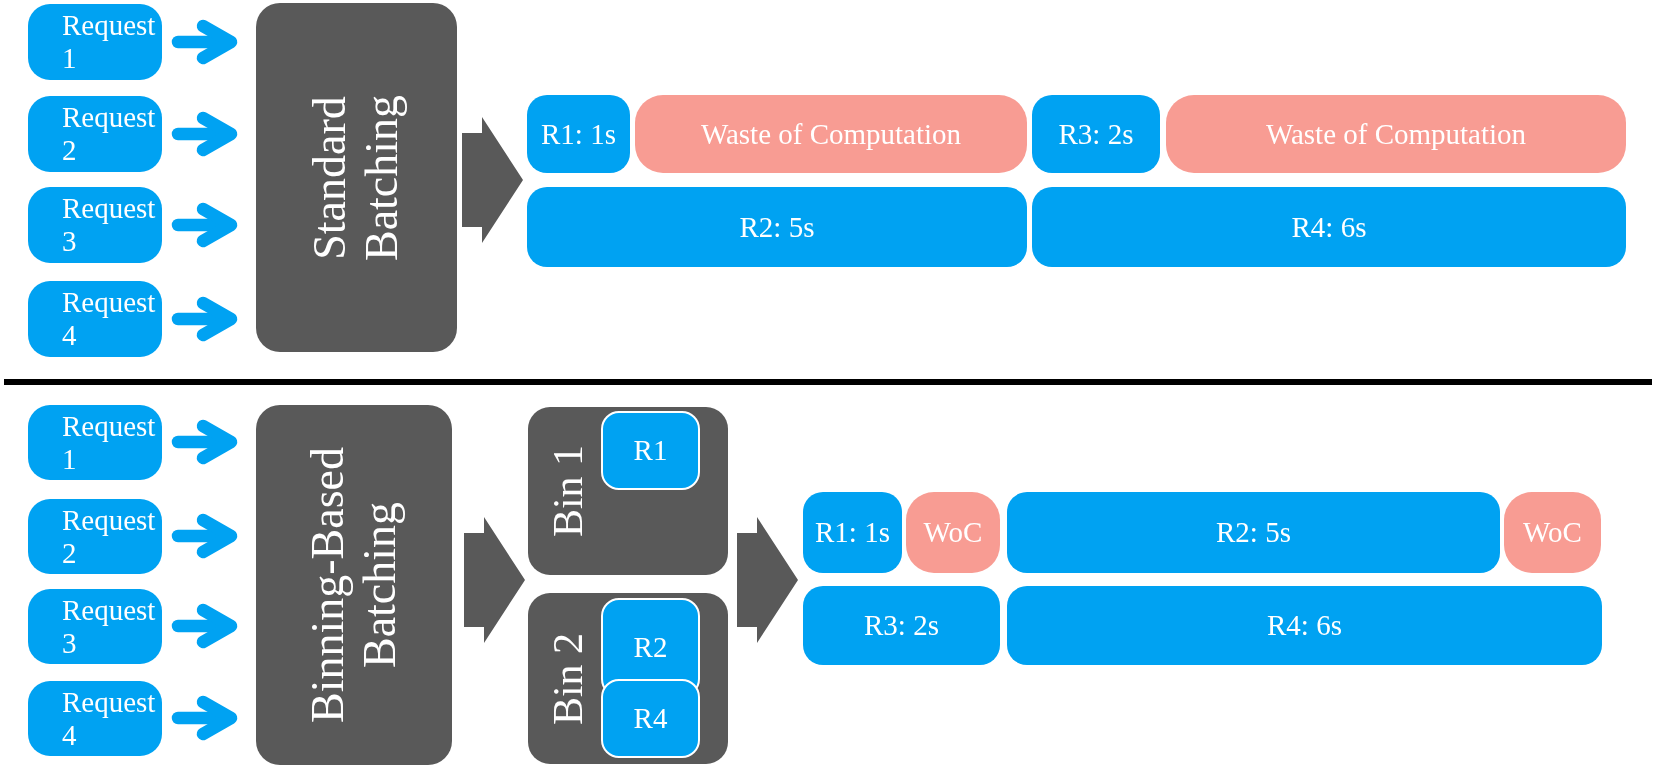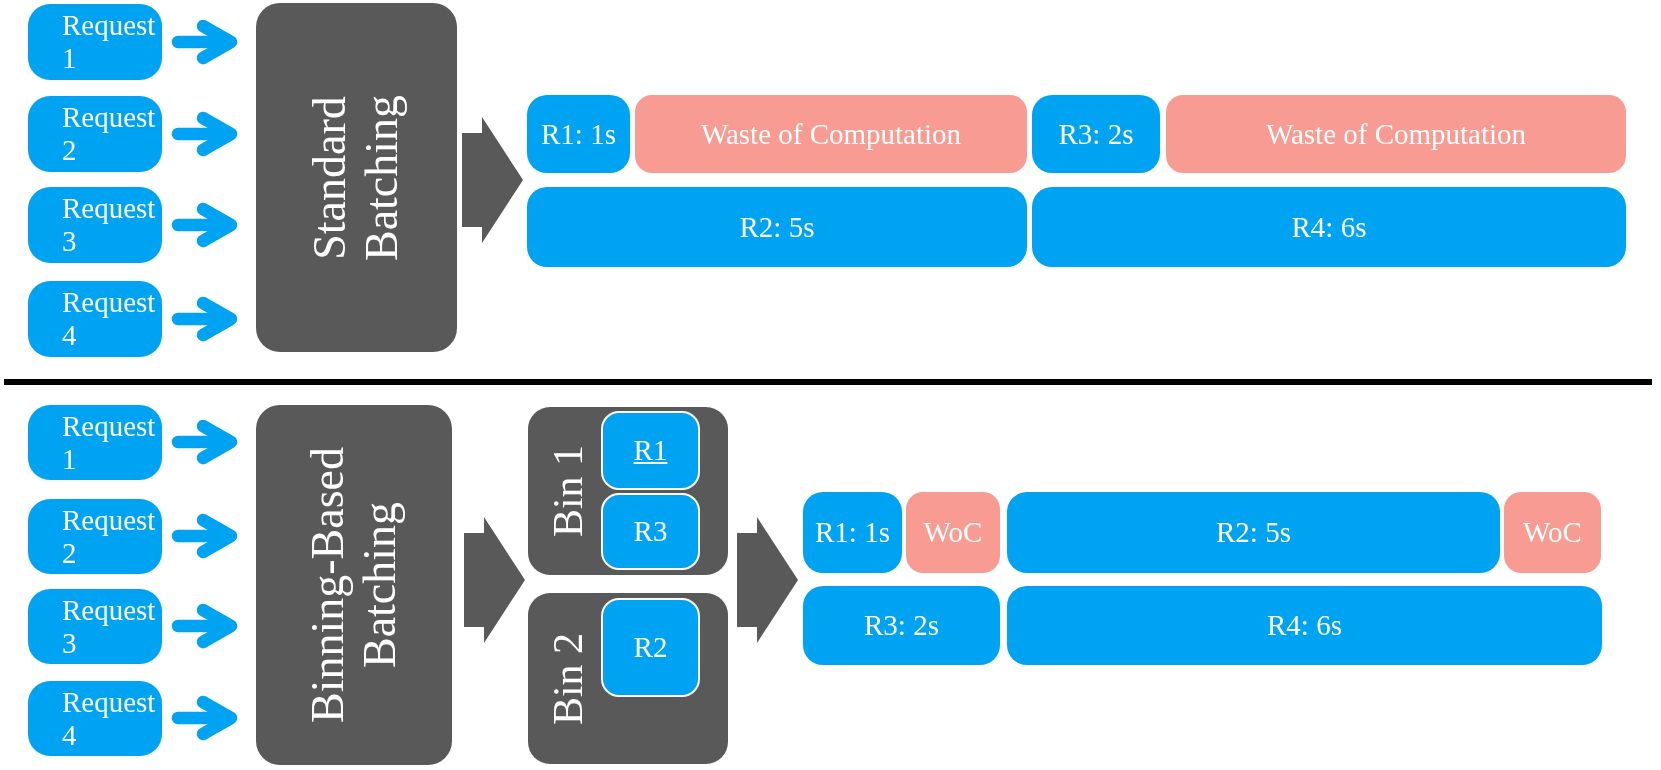--- a/index.html
+++ b/index.html
@@ -18,21 +18,21 @@
   .abs{position:absolute;}
   .request{
     background:var(--blue);border-radius:22px;color:var(--text);
     display:flex;align-items:center;justify-content:center;font-size:29px;padding-left:34px;
   }
   .task{
     background:var(--blue);border-radius:20px;color:var(--text);
     display:flex;align-items:center;justify-content:center;font-size:29px;
   }
   .waste{
-    background:var(--salmon);border-radius:17px;color:var(--text);
+    background:var(--salmon);border-radius:28px;color:var(--text);
     display:flex;align-items:center;justify-content:center;font-size:29px;
   }
   .grayblock{
     background:var(--gray);border-radius:24px;
     display:flex;align-items:center;justify-content:center;
   }
   .rot{
     transform:rotate(-90deg);color:var(--text);text-align:center;white-space:nowrap;
   }
   .proc-label{font-size:46px;line-height:52px;}
@@ -141,34 +141,34 @@
     <div class="rot proc-label">
       <div>Binning-Based</div>
       <div>Batching</div>
     </div>
   </div>
 
   <div class="abs bin" style="left:528px;top:407px;width:200px;height:168px;">
     <div class="bin-labelzone">
       <div class="rot bin-label">Bin 1</div>
     </div>
-    <div class="bin-item" style="left:73px;top:4px;width:99px;height:79px;text-decoration:underline;">
+    <div class="bin-item" style="left:73px;top:4px;width:99px;height:79px;">
       <span>R1</span>
-    </div>
-    <div class="bin-item" style="left:73px;top:86px;width:99px;height:77px;">
-      <span>R3</span>
     </div>
   </div>
 
   <div class="abs bin" style="left:528px;top:593px;width:200px;height:171px;">
     <div class="bin-labelzone">
       <div class="rot bin-label">Bin 2</div>
     </div>
     <div class="bin-item" style="left:73px;top:5px;width:99px;height:99px;">
       <span>R2</span>
+    </div>
+    <div class="bin-item" style="left:73px;top:86px;width:99px;height:79px;">
+      <span>R4</span>
     </div>
   </div>
 
   <div class="abs task" style="left:803px;top:492px;width:99px;height:81px;">
     <span>R1: 1s</span>
   </div>
   <div class="abs waste" style="left:906px;top:492px;width:94px;height:81px;">
     <span>WoC</span>
   </div>
   <div class="abs task" style="left:1007px;top:492px;width:493px;height:81px;">

